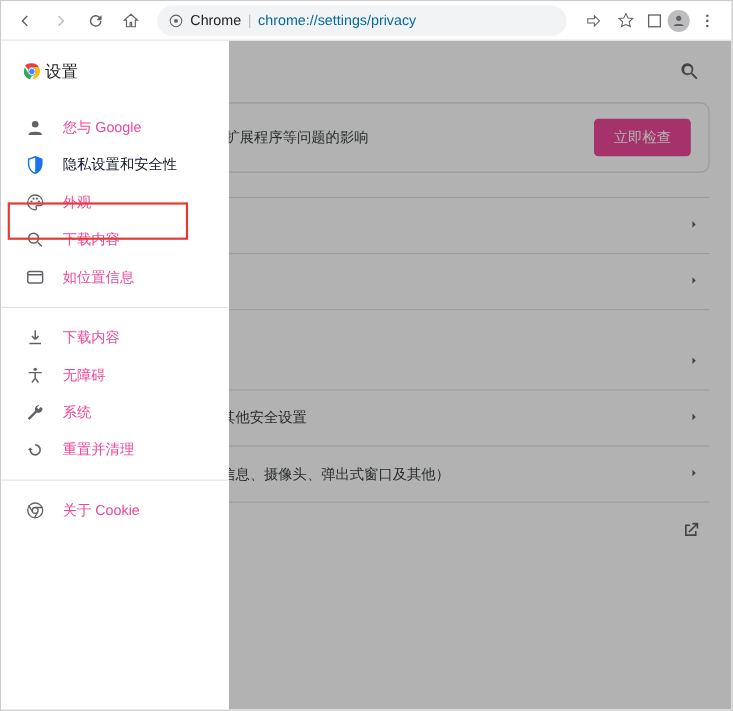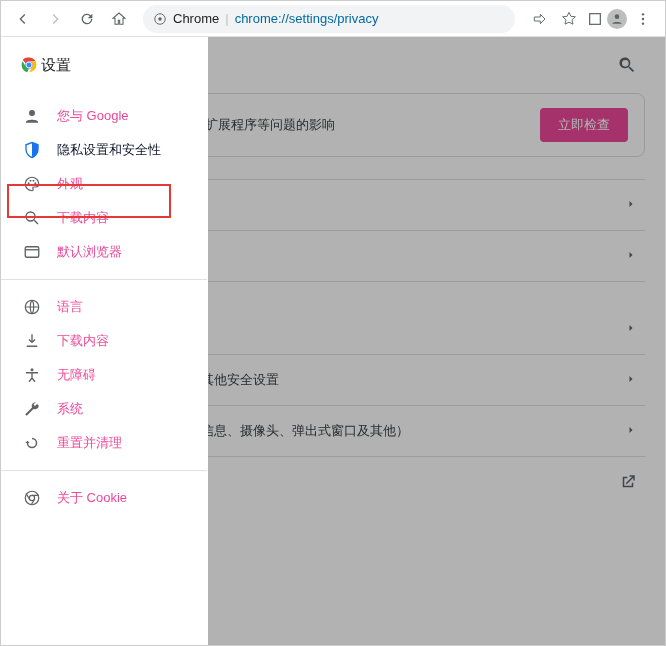--- a/index.html
+++ b/index.html
@@ -215,32 +215,25 @@
             <circle cx="10" cy="10" r="6" fill="none" stroke="#5f6368" stroke-width="1.8"></circle>
             <path d="M15 15l5 5" stroke="#5f6368" stroke-width="1.8"></path>
           </svg>
           <span>下载内容</span>
         </div>
       <div class="sb-item">
           <svg viewBox="0 0 24 24">
             <rect x="3" y="5" width="18" height="14" rx="2" fill="none" stroke="#5f6368" stroke-width="1.8"></rect>
             <path d="M3 9h18" stroke="#5f6368" stroke-width="1.8"></path>
           </svg>
-          <span>默认浏览器</span>
+          <span>如位置信息</span>
         </div>
 
       <div class="sb-sep"></div>
 
-      <div class="sb-item">
-          <svg viewBox="0 0 24 24">
-            <circle cx="12" cy="12" r="9" fill="none" stroke="#5f6368" stroke-width="1.6"></circle>
-            <path d="M3 12h18M12 3c3 3 3 15 0 18M12 3c-3 3-3 15 0 18" fill="none" stroke="#5f6368" stroke-width="1.6"></path>
-          </svg>
-          <span>语言</span>
-        </div>
       <div class="sb-item">
           <svg viewBox="0 0 24 24">
             <path d="M12 3v11m0 0l-4-4m4 4l4-4M5 19h14" fill="none" stroke="#5f6368" stroke-width="1.8"></path>
           </svg>
           <span>下载内容</span>
         </div>
       <div class="sb-item">
           <svg viewBox="0 0 24 24">
             <circle cx="12" cy="5" r="2" fill="#5f6368"></circle>
             <path d="M4 9h16M12 9v7m0 0l-4 5m4-5l4 5" stroke="#5f6368" stroke-width="1.8" fill="none"></path>

